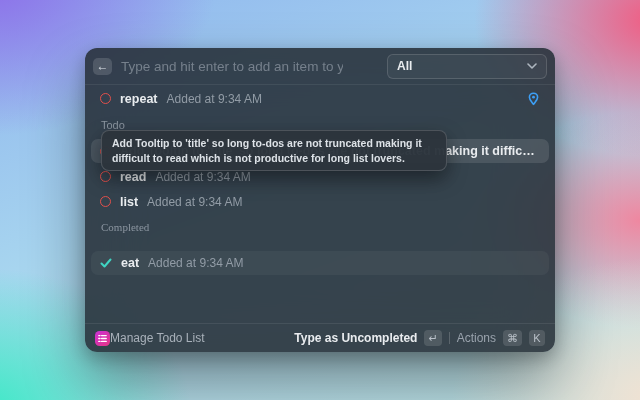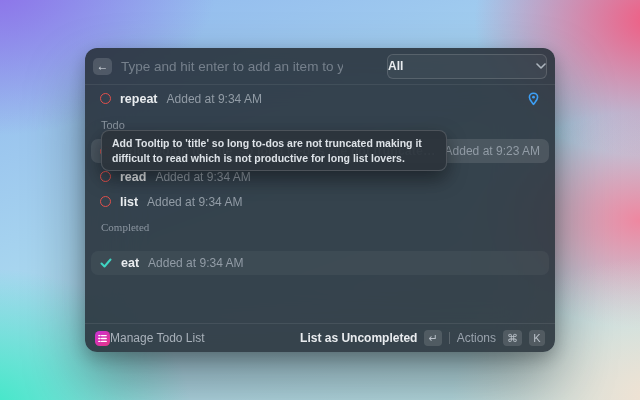--- a/index.html
+++ b/index.html
@@ -34,21 +34,21 @@
   .back-btn { flex:none; width:19px; height:17px; border-radius:5px;
               background:rgba(255,255,255,0.14); color:#dde2e8;
               display:flex; align-items:center; justify-content:center;
               font-size:12px; line-height:1; cursor:default; }
   .search-input { flex:1; min-width:0; background:transparent; border:none; outline:none;
                   color:#e9ecef; font-size:13.5px; font-family:inherit; }
   .search-input::placeholder { color:#76808c; }
   .dropdown { flex:none; width:160px; height:25px; border:1px solid rgba(255,255,255,0.14);
               background:rgba(255,255,255,0.04); border-radius:6px;
               display:flex; align-items:center; justify-content:space-between;
-              padding:0 0;margin-left:35px; }
+              padding:0 9px;margin-left:35px; }
   .dropdown-value { font-size:12px; font-weight:700; color:#e9ecef; }
   .chev { width:10px; height:6px; }
   .chev polyline { fill:none; stroke:#aeb6bf; stroke-width:1.6; stroke-linecap:round; stroke-linejoin:round; }
 
   
   .content { position:relative; flex:1 1 auto; padding:0 6px; }
   .section-label { height:13px; line-height:13px; font-size:11px; font-weight:500;
                    color:#8b95a0; padding:0 10px; }
   .lbl-pinned { margin-top:9px; }
   .lbl-todo { margin-top:9px; }
@@ -125,21 +125,20 @@
         </svg>
       </div>
 
       <div class="section-label lbl-todo">Todo</div>
 
       <div class="tooltip">Add Tooltip to 'title' so long to-dos are not truncated making it difficult to read which is not productive for long list lovers.</div>
 
       <div class="row row-selected">
         <span class="ring"></span>
         <span class="row-title">Add Tooltip to 'title' so long to-dos are not truncated making it difficult to read which is...</span>
-        <span class="row-added">Added at 9:23 AM</span>
       </div>
 
       <div class="row">
         <span class="ring"></span>
         <span class="row-title">read</span>
         <span class="row-added">Added at 9:34 AM</span>
       </div>
 
       <div class="row">
         <span class="ring"></span>
@@ -166,21 +165,21 @@
             <line x1="3.6" y1="1.6" x2="8.2" y2="1.6"></line>
           <line x1="0.8" y1="4.5" x2="2.0" y2="4.5"></line>
             <line x1="3.6" y1="4.5" x2="8.2" y2="4.5"></line>
           <line x1="0.8" y1="7.4" x2="2.0" y2="7.4"></line>
             <line x1="3.6" y1="7.4" x2="8.2" y2="7.4"></line>
         </svg>
       </span>
       <span class="app-name">Manage Todo List</span>
 
       <div class="footer-right">
-        <span class="primary-action">List as Uncompleted</span>
+        <span class="primary-action">Type as Uncompleted</span>
         <span class="keycap">↵</span>
         <span class="foot-sep"></span>
         <div class="actions-group">
           <span class="actions-label">Actions</span>
           <span class="keycap">⌘</span>
           <span class="keycap">K</span>
         </div>
       </div>
     </div>
 

